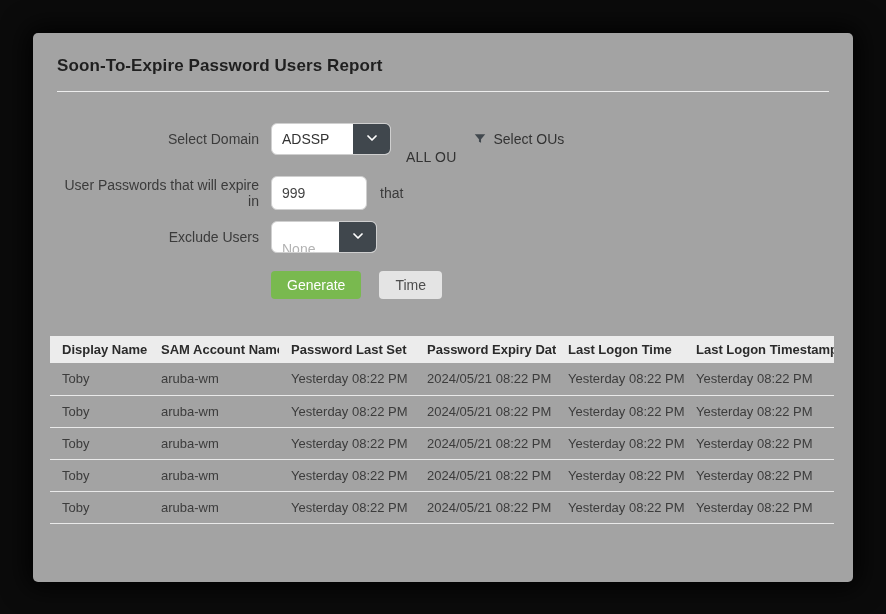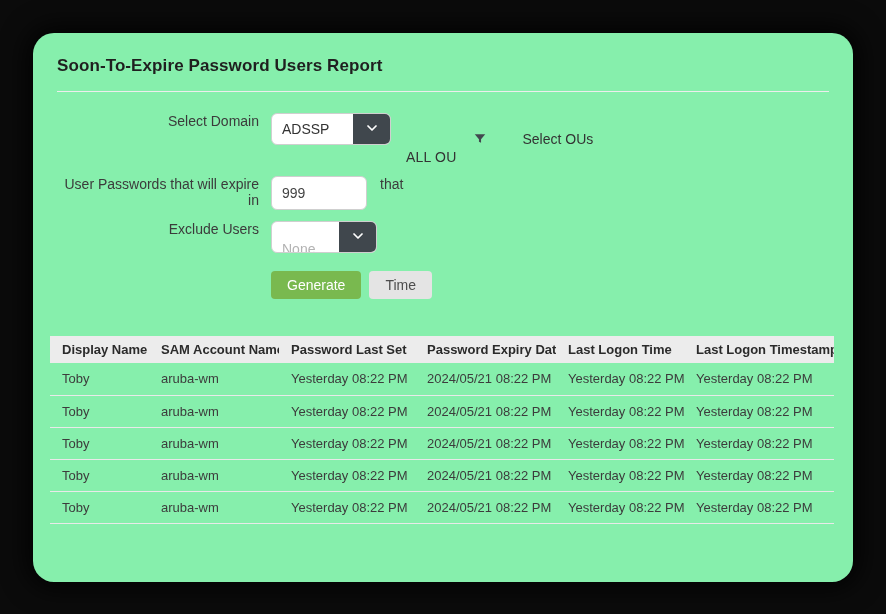--- a/index.html
+++ b/index.html
@@ -17,38 +17,38 @@
   body{
     background:#0b0b0b;
     font-family:"Liberation Sans", sans-serif;
     position:relative;
     overflow:hidden;
   }
   .card{
     position:absolute;
     left:33px;top:33px;
     width:820px;height:549px;
-    background:#86efac;
-    border-radius:21px;
+    background:#a3a3a3;
+    border-radius:5px;
     box-shadow:0 0 26px 6px rgba(0,0,0,0.85);
   }
   .card-title{
     margin:23px 24px 0 24px;
     font-size:17px;
     font-weight:600;
     color:#1f1f1f;
     letter-spacing:.1px;
   }
   .title-divider{
     height:1px;background:#ededed;
     margin:15px 24px 0 24px;
   }
   .form{margin-top:21px;}
   .form-row{
-    display:flex;
+    display:flex;align-items:center;
     margin:0 0 11px 24px;
     min-height:32px;
   }
   .form-label{
     width:202px;
     text-align:right;
     margin-right:12px;
     font-size:14px;
     color:#3b3b3b;
     flex:none;
@@ -75,36 +75,36 @@
     background:var(--dark-slate);
     display:flex;align-items:center;justify-content:center;
     border:none;cursor:pointer;
   }
   .inline-text{
     font-size:14px;color:#333;
   }
   .all-ou{margin-left:15px;letter-spacing:.2px;margin-top:36px;}
   .select-ous{
     display:flex;align-items:center;
-    margin-left:17px;cursor:pointer;gap:29px;
+    margin-left:17px;cursor:pointer;
   }
   .select-ous .icon{display:flex;align-items:center;margin-right:6px;}
   .days-input{
     width:96px;height:32px;
     border:1px solid var(--border-gray);
     border-radius:6px;
     padding:16px 10px;
     font-size:14px;color:#444;
     font-family:"Liberation Sans", sans-serif;
     outline:none;
   }
   .days-suffix{margin-left:13px;font-size:14px;color:#3b3b3b;}
   .button-row{
     margin:18px 0 0 238px;
-    display:flex;align-items:center;gap:8px;
+    display:flex;align-items:center;gap:18px;
   }
   .btn{
     height:28px;
     padding:0 16px;
     border:none;border-radius:4px;
     font-size:14px;
     font-family:"Liberation Sans", sans-serif;
     cursor:pointer;
   }
   .btn-generate{background:var(--accent-green);color:#ffffff;}

